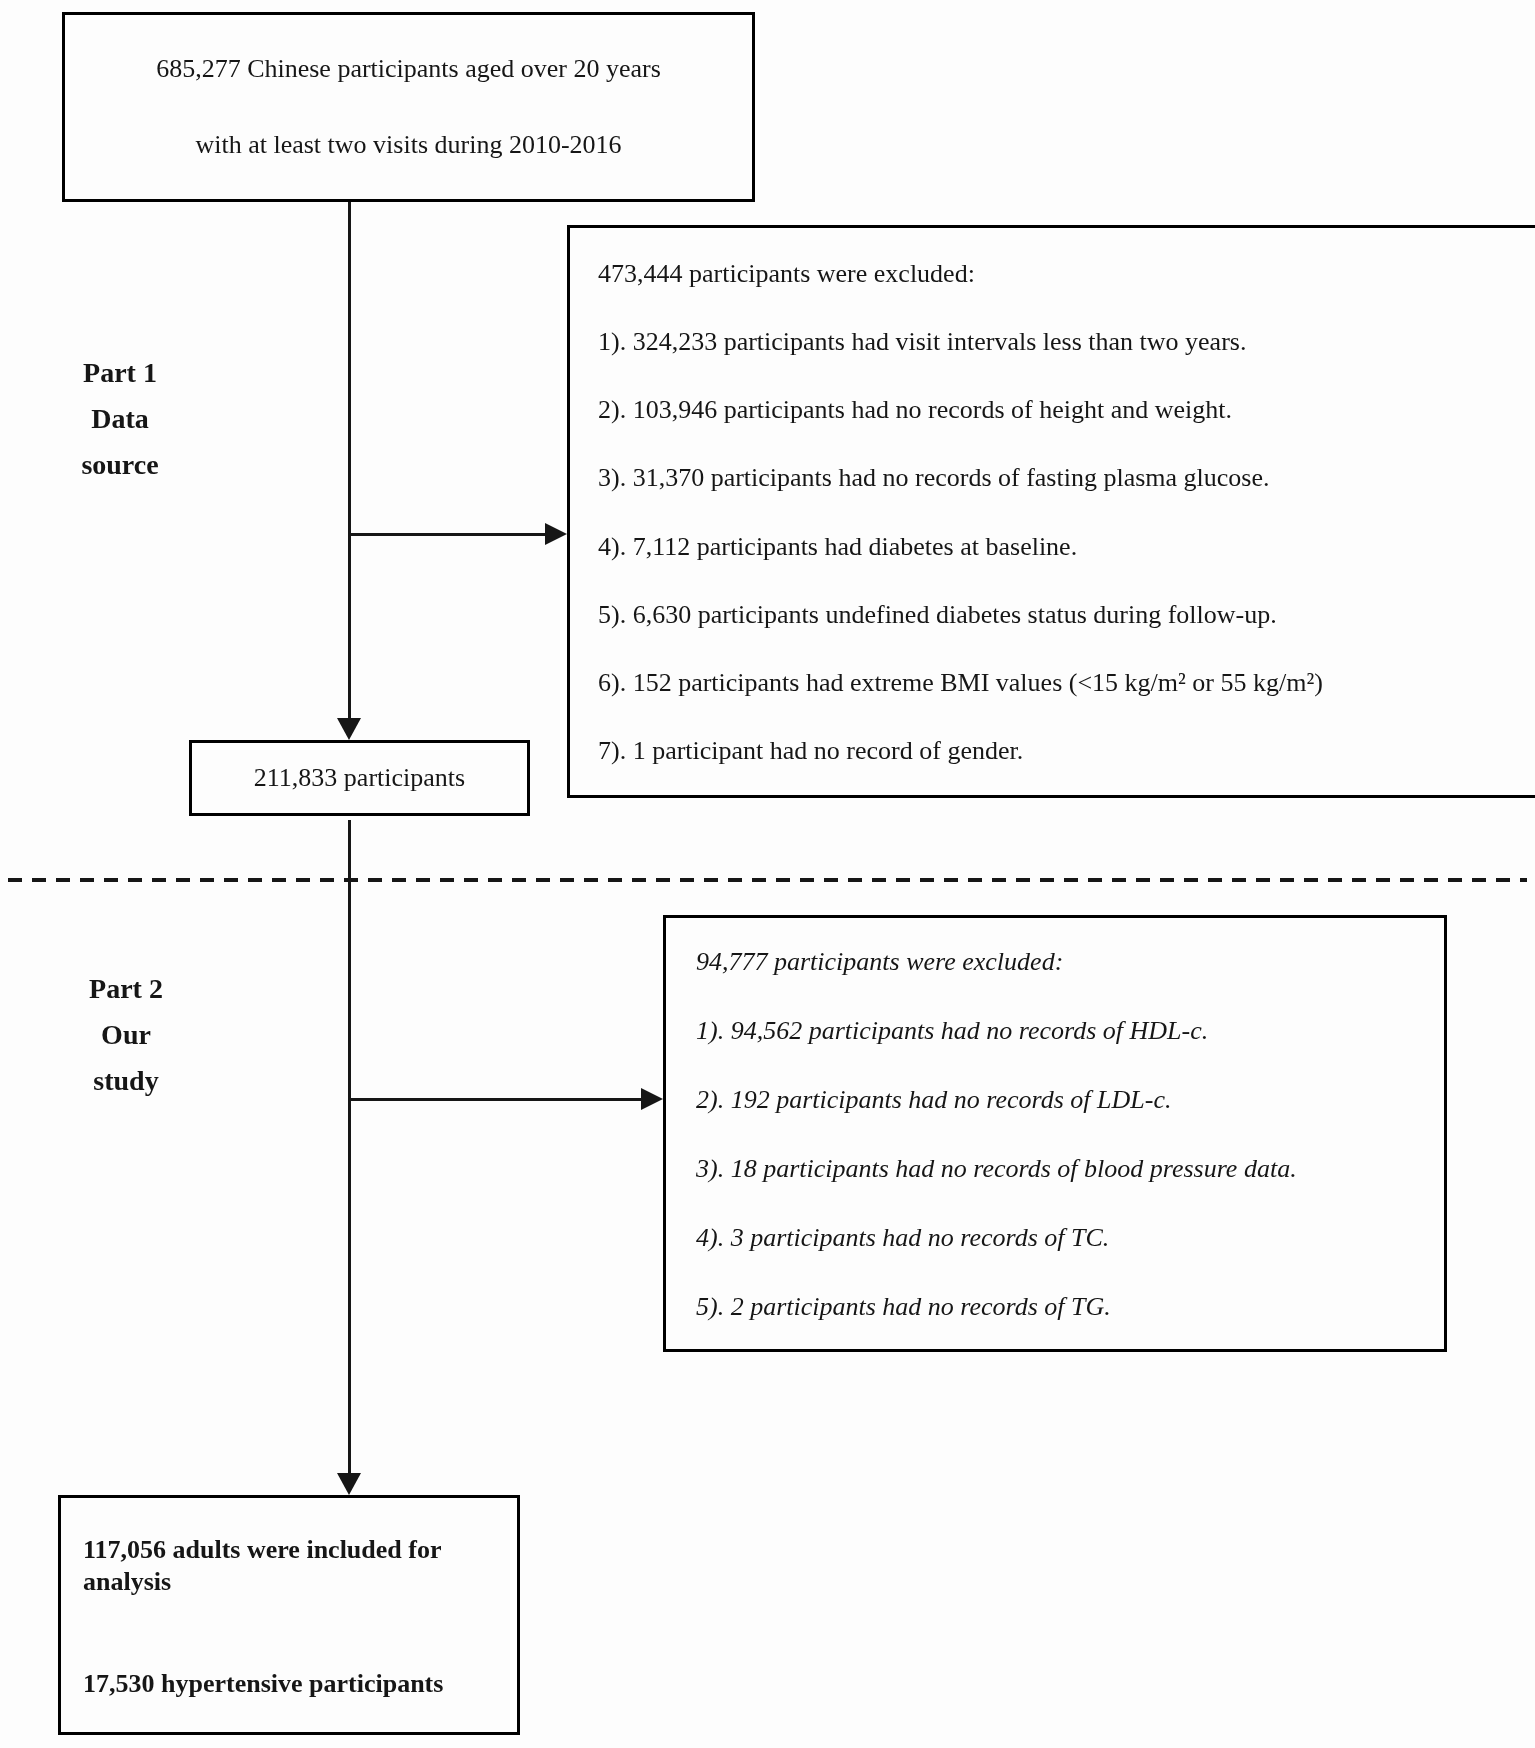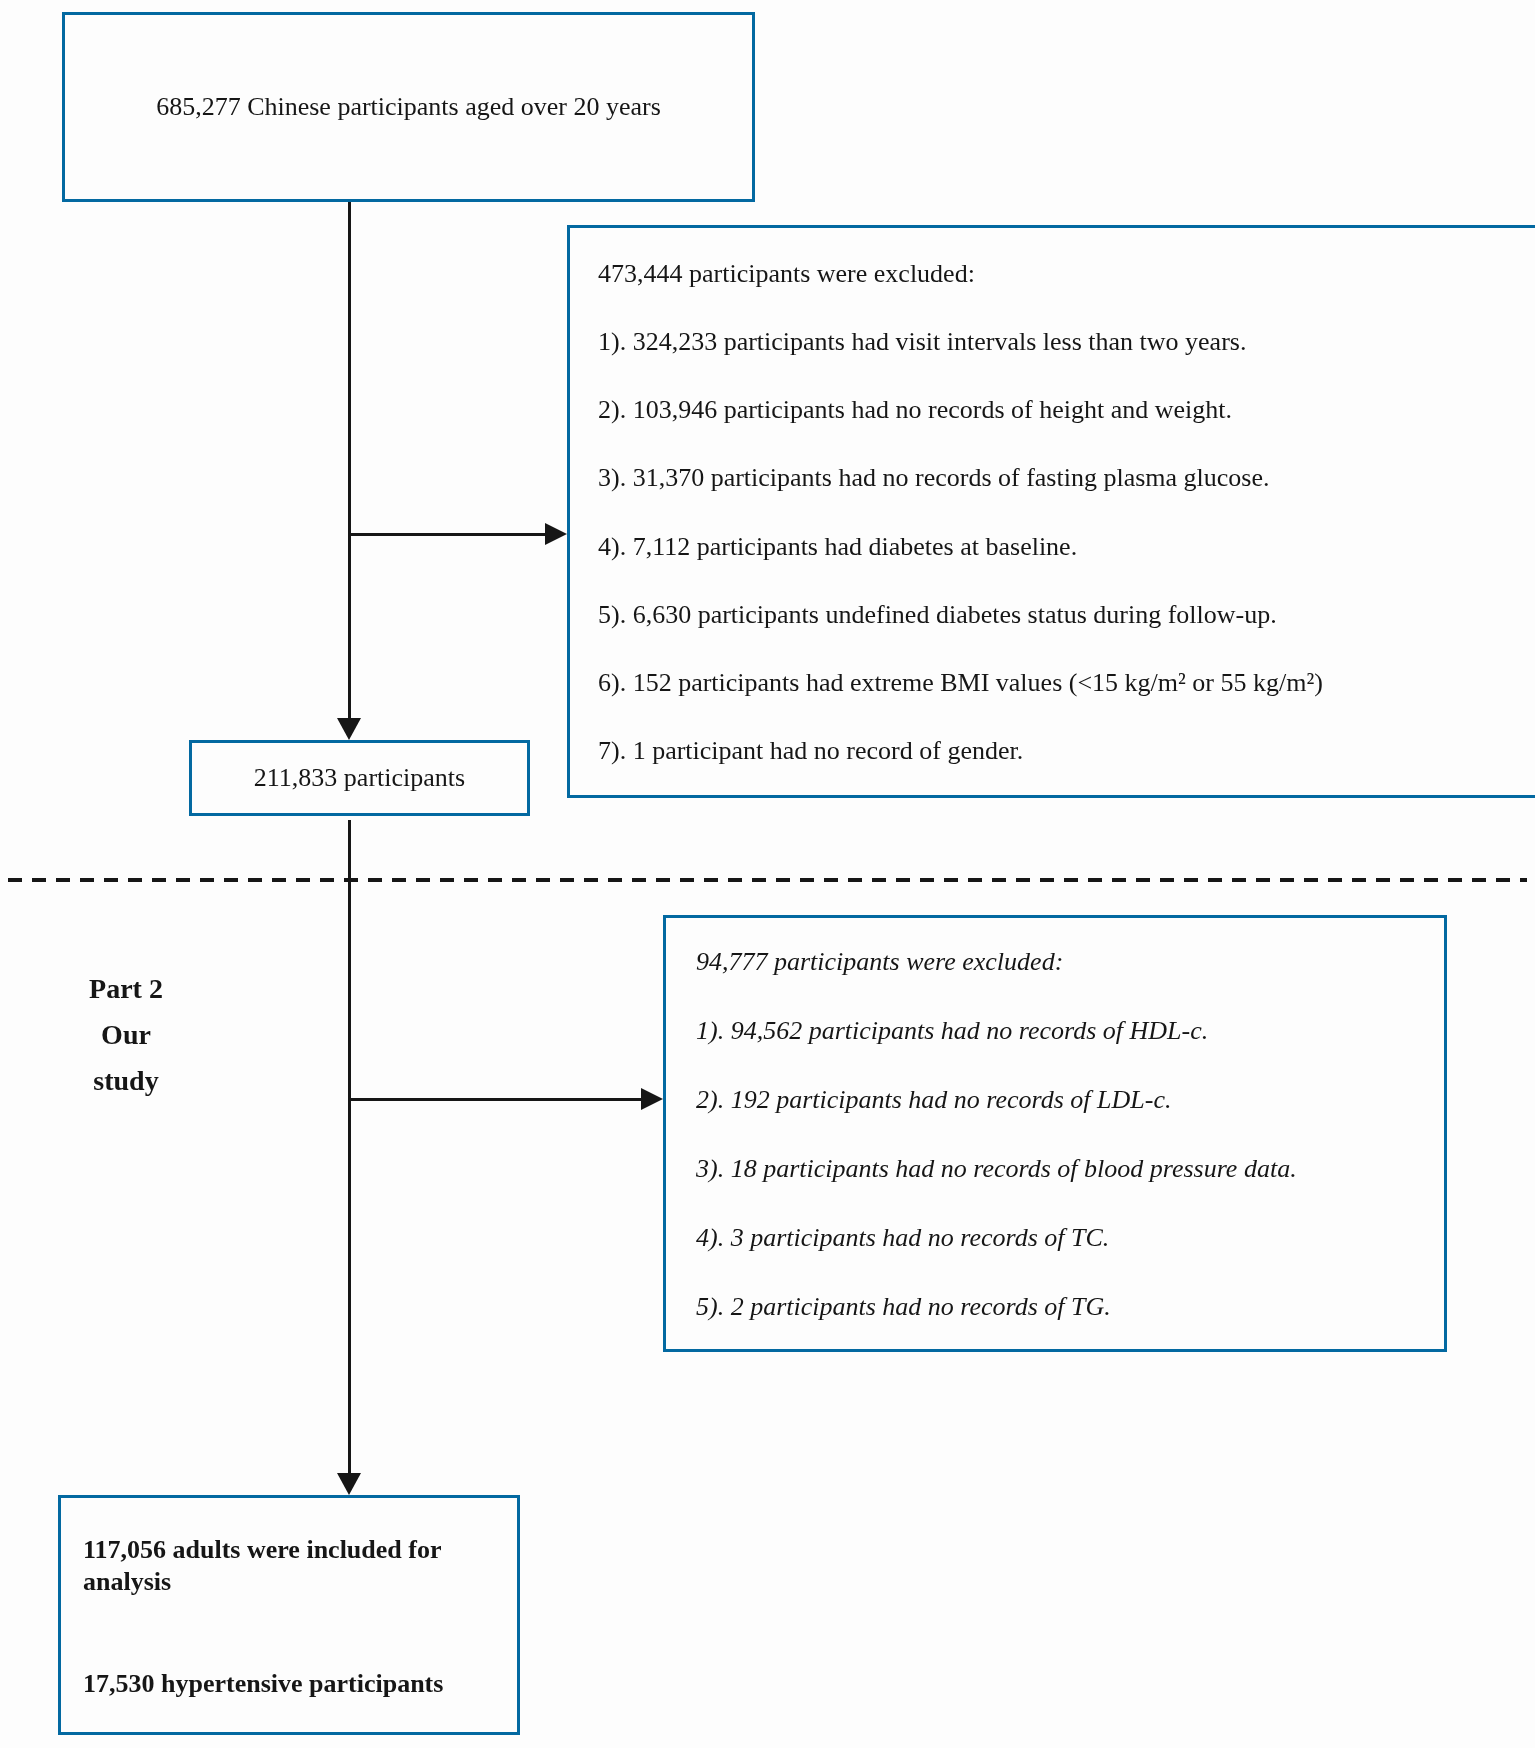--- a/index.html
+++ b/index.html
@@ -11,21 +11,21 @@
     position: relative;
     width: 1535px;
     height: 1748px;
     background: #fdfdfd;
     font-family: "Liberation Serif", "DejaVu Serif", serif;
     color: #161616;
     overflow: hidden;
   }
   .box {
     position: absolute;
-    border: 3px solid #0369a1;
+    border: 3px solid #000000;
     background: #fdfdfd;
     box-sizing: border-box;
     font-size: 26px;
     line-height: 32px;
   }
   .box-center {
     display: flex;
     flex-direction: column;
     justify-content: center;
     align-items: center;
@@ -74,22 +74,28 @@
     background: repeating-linear-gradient(90deg, #161616 0 14px, transparent 14px 24px);
   }
 </style>
 </head>
 <body>
 
 <div id="canvas">
 
   <div class="box box-center" style="left:62px; top:12px; width:693px; height:190px; gap:44px;">
     <div>685,277 Chinese participants aged over 20 years</div>
+    <div>with at least two visits during 2010-2016</div>
   </div>
 
+  <div class="part-label" style="left:60px; top:350px; width:120px;">
+    <div>Part 1</div>
+    <div>Data</div>
+    <div>source</div>
+  </div>
 
   <div class="vline" style="left:348px; top:202px; width:3px; height:518px;"></div>
   <div class="arrowhead-down" style="left:337px; top:718px;"></div>
 
   <div class="hline" style="left:348px; top:533px; width:198px; height:3px;"></div>
   <div class="arrowhead-right" style="left:545px; top:523px;"></div>
 
   <div class="box box-list" style="left:567px; top:225px; width:1124px; height:573px; padding:30px 14px 28px 28px;">
     <div>473,444 participants were excluded:</div>
     <div>1). 324,233 participants had visit intervals less than two years.</div>

